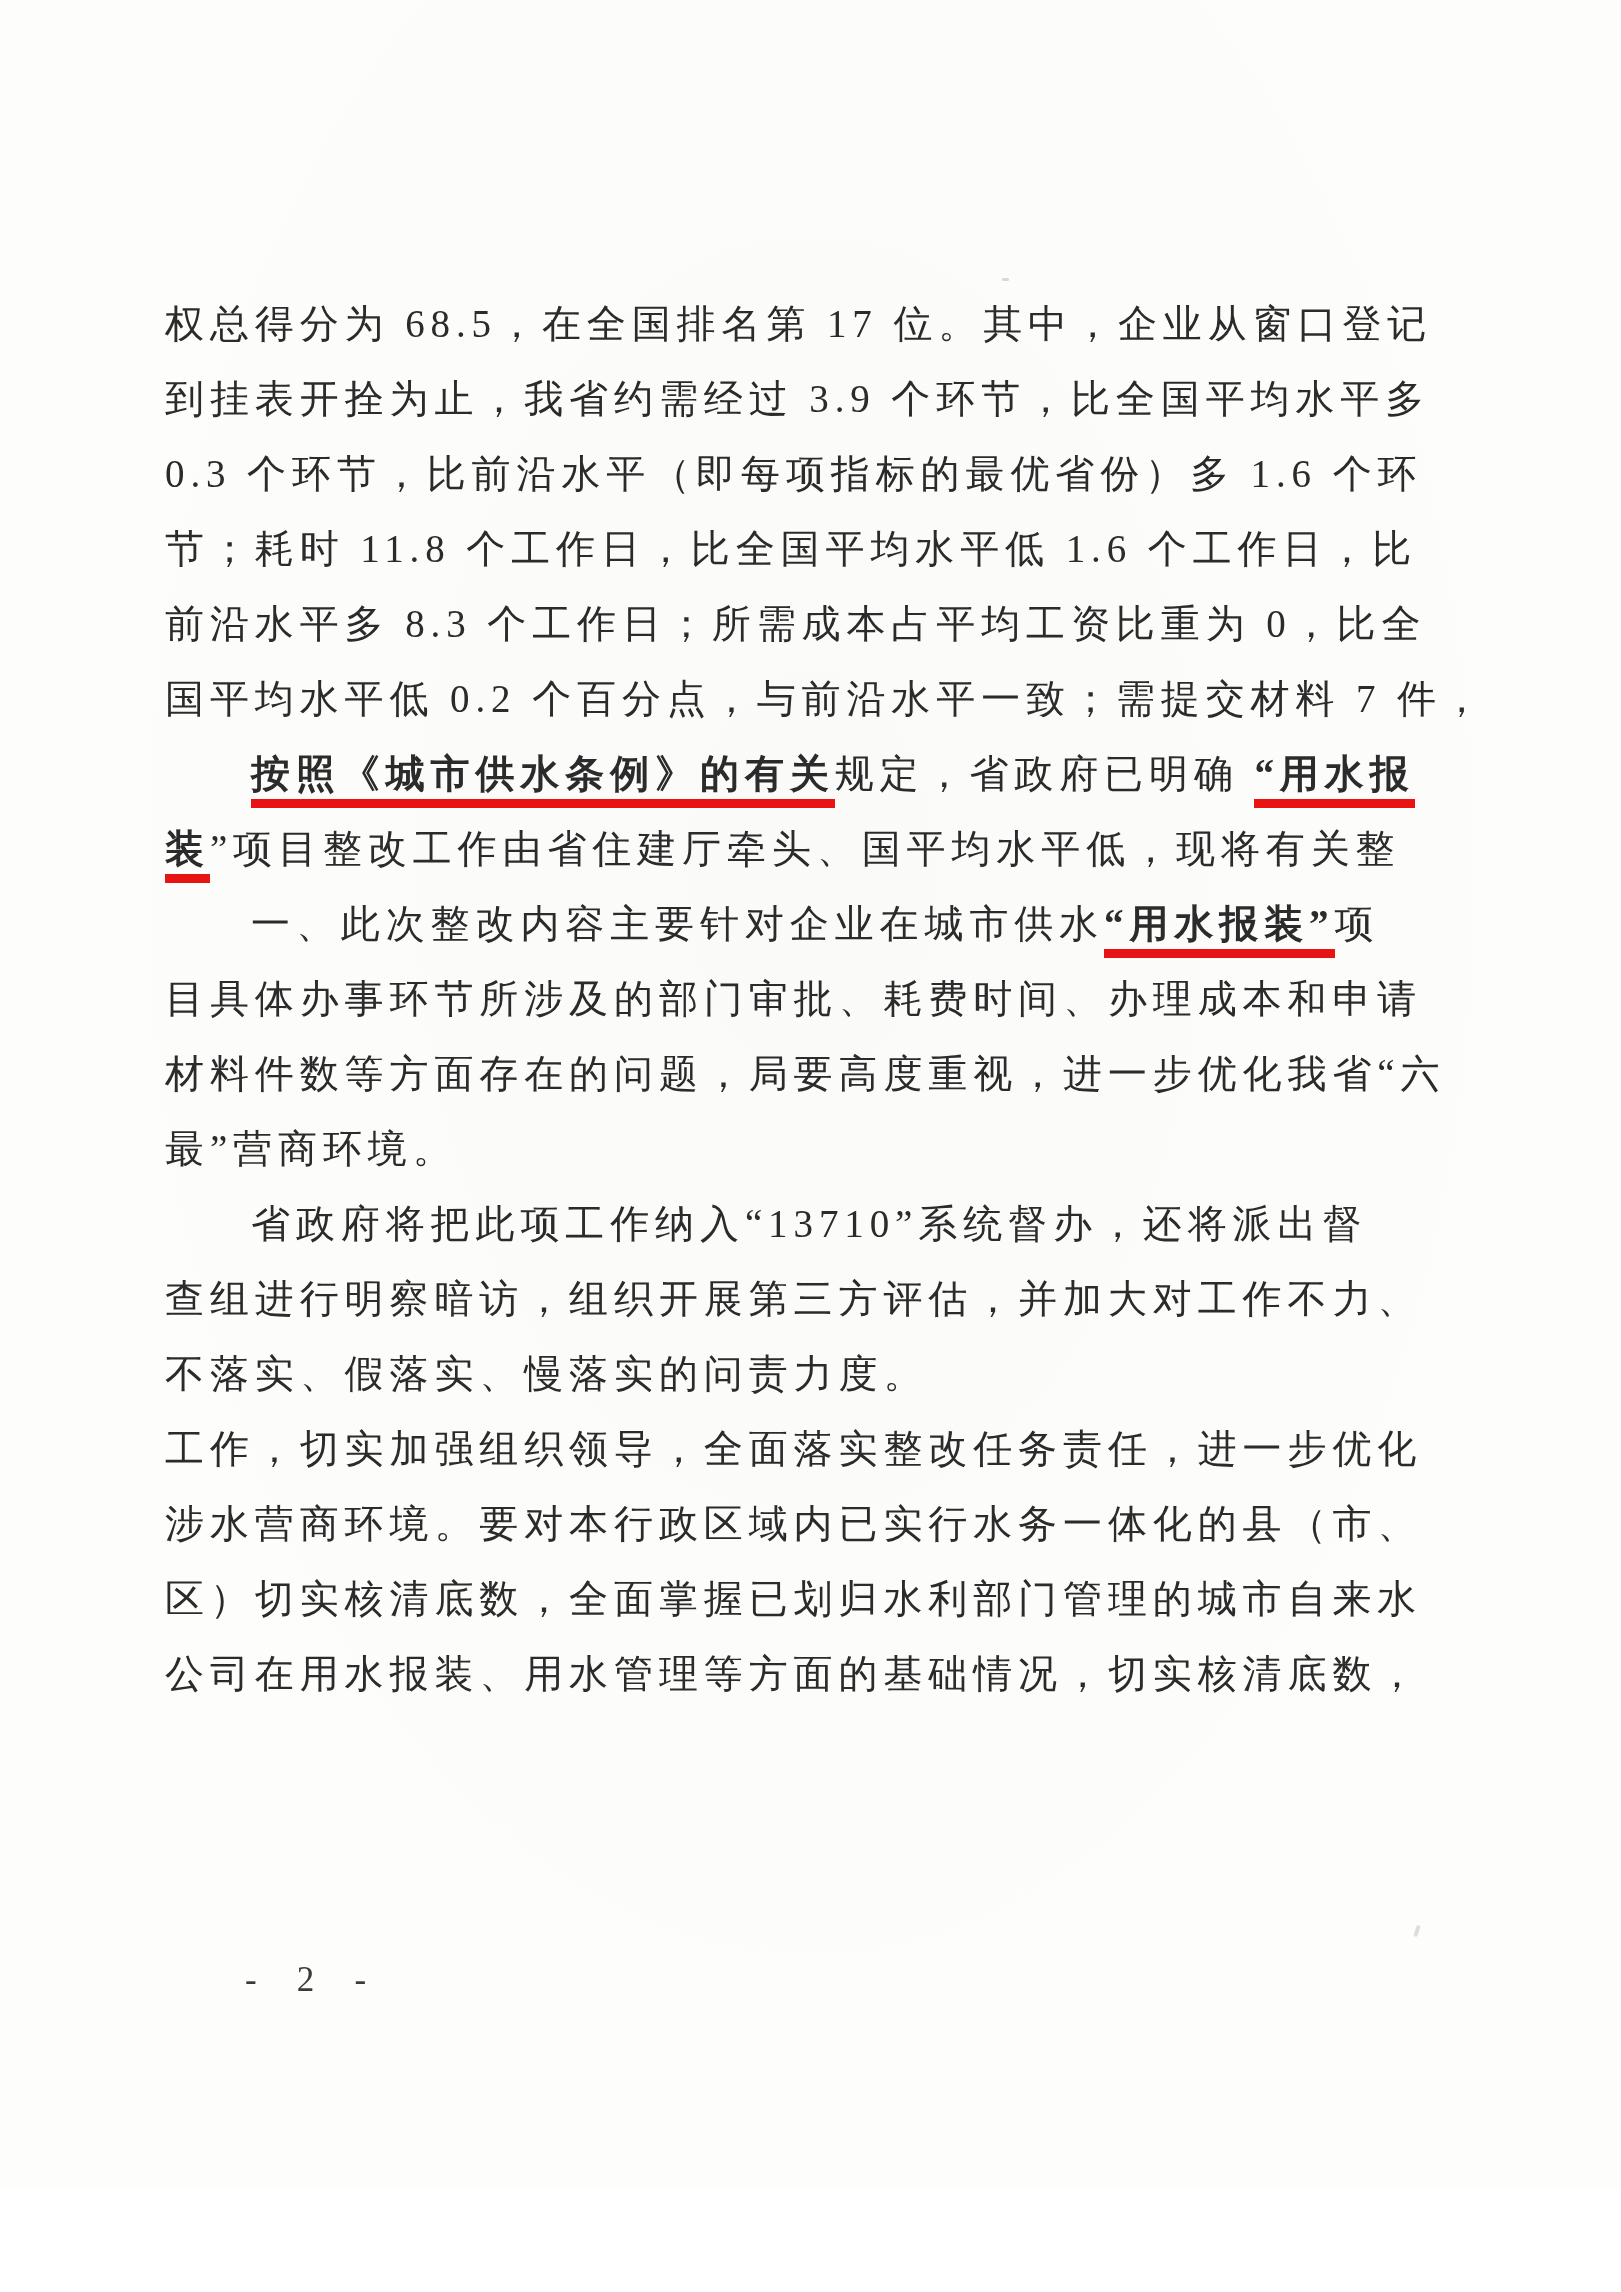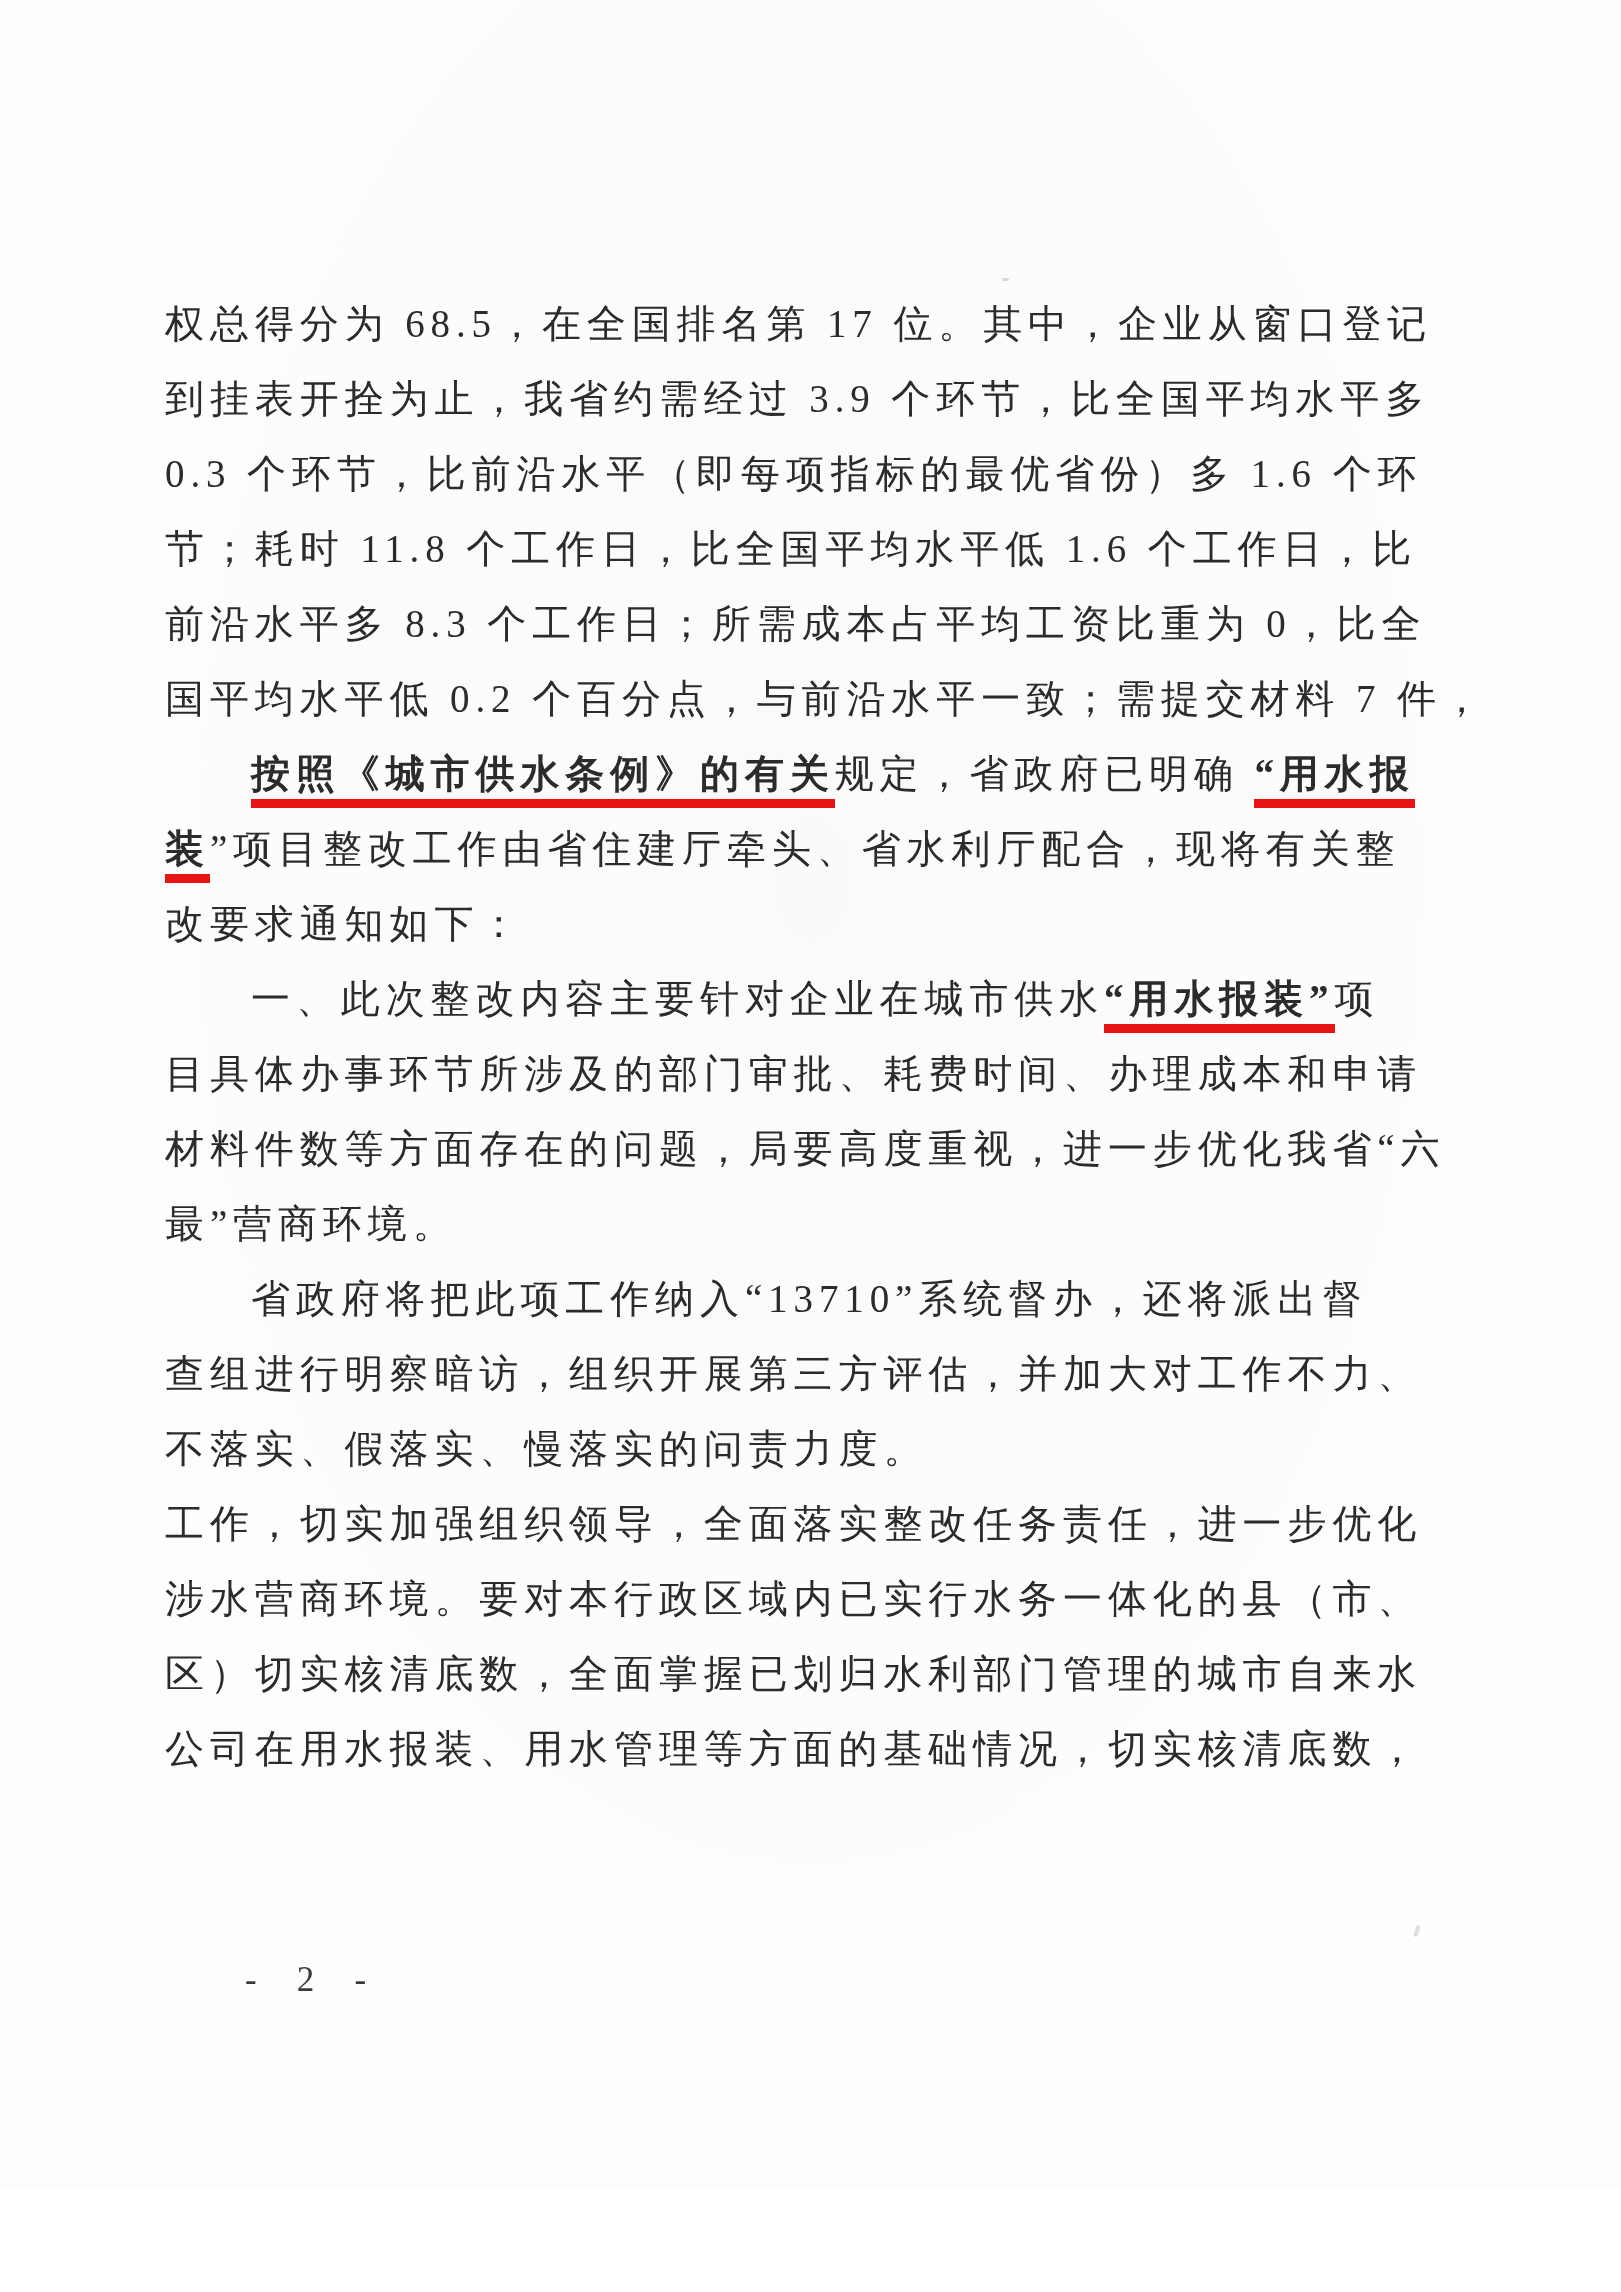--- a/index.html
+++ b/index.html
@@ -67,22 +67,21 @@
 
 <div class="sheet">
   <div class="body-text" style="color: rgb(43, 43, 43);">
       <div class="line"><span>权总得分为 68.5，在全国排名第 17 位。其中，企业从窗口登记</span></div>
       <div class="line"><span>到挂表开拴为止，我省约需经过 3.9 个环节，比全国平均水平多</span></div>
       <div class="line"><span>0.3 个环节，比前沿水平（即每项指标的最优省份）多 1.6 个环</span></div>
       <div class="line"><span>节；耗时 11.8 个工作日，比全国平均水平低 1.6 个工作日，比</span></div>
       <div class="line"><span>前沿水平多 8.3 个工作日；所需成本占平均工资比重为 0，比全</span></div>
       <div class="line"><span>国平均水平低 0.2 个百分点，与前沿水平一致；需提交材料 7 件，</span></div>
       <div class="line indent"><span class="rl">按照《城市供水条例》的有关</span><span>规定，省政府已明确 </span><span class="rl">“用水报</span></div>
-      <div class="line"><span class="rl">装</span><span>”项目整改工作由省住建厅牵头、省水利厅配合，现将有关整</span></div>
-      <div class="line"><span>改要求通知如下：</span></div>
+      <div class="line"><span class="rl">装</span><span>”项目整改工作由省住建厅牵头、国平均水平低，现将有关整</span></div>
       <div class="line indent"><span>一、此次整改内容主要针对企业在城市供水</span><span class="rl">“用水报装”</span><span>项</span></div>
       <div class="line"><span>目具体办事环节所涉及的部门审批、耗费时间、办理成本和申请</span></div>
       <div class="line"><span>材料件数等方面存在的问题，局要高度重视，进一步优化我省“六</span></div>
       <div class="line"><span>最”营商环境。</span></div>
       <div class="line indent"><span>省政府将把此项工作纳入“13710”系统督办，还将派出督</span></div>
       <div class="line"><span>查组进行明察暗访，组织开展第三方评估，并加大对工作不力、</span></div>
       <div class="line"><span>不落实、假落实、慢落实的问责力度。</span></div>
       <div class="line"><span>工作，切实加强组织领导，全面落实整改任务责任，进一步优化</span></div>
       <div class="line"><span>涉水营商环境。要对本行政区域内已实行水务一体化的县（市、</span></div>
       <div class="line"><span>区）切实核清底数，全面掌握已划归水利部门管理的城市自来水</span></div>

